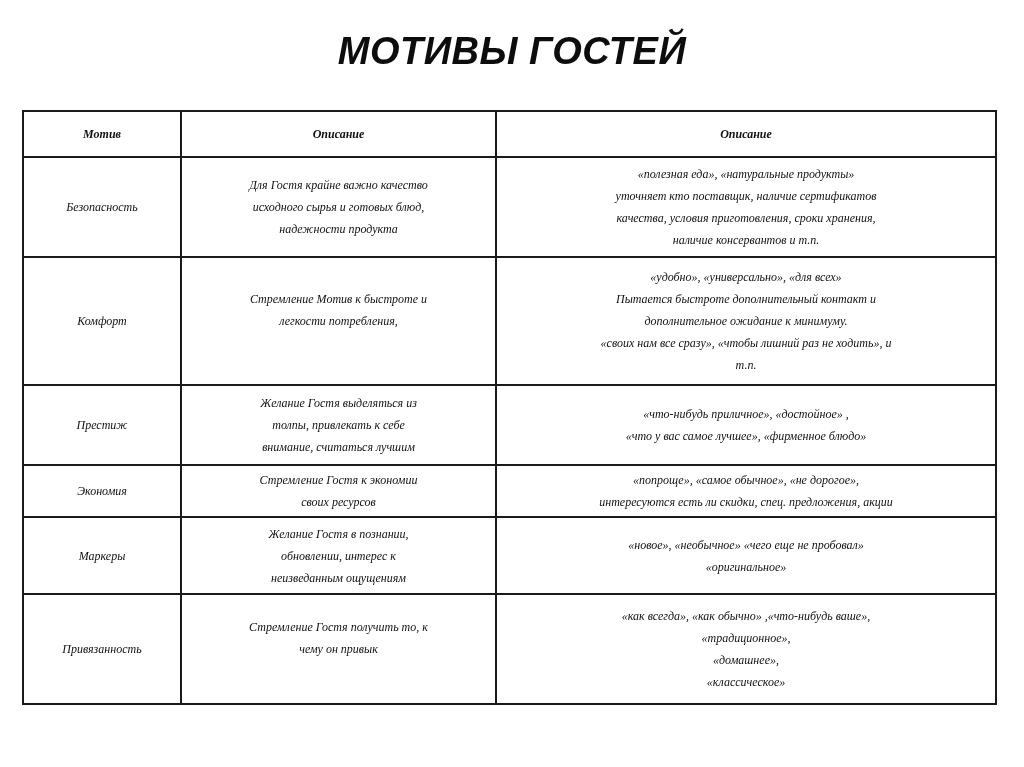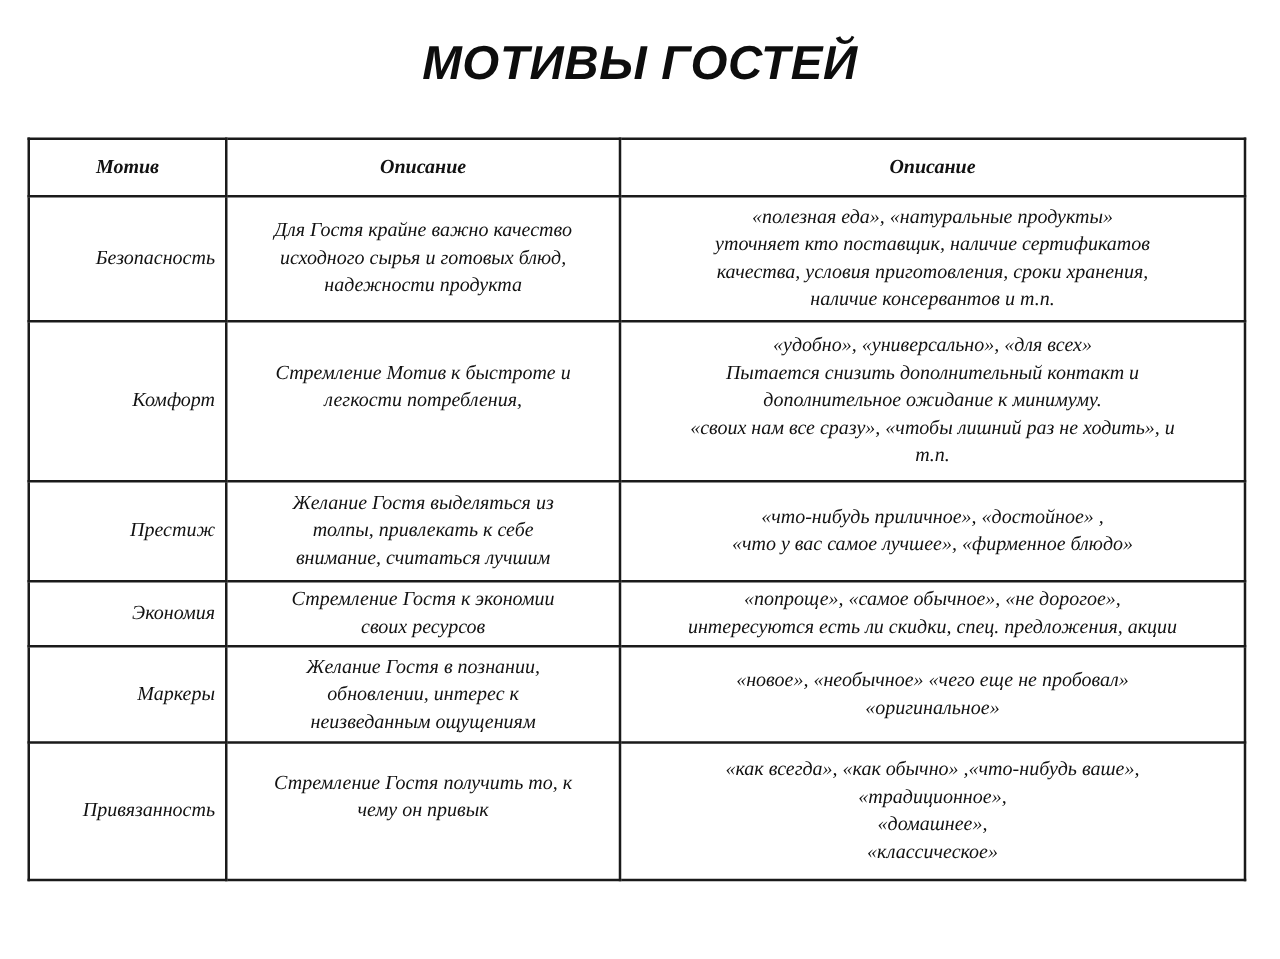--- a/index.html
+++ b/index.html
@@ -30,38 +30,38 @@
     }
     table.motives {
       position: absolute;
       left: 22px;
       top: 110px;
       width: 973px;
       border-collapse: collapse;
       table-layout: fixed;
       font-family: "Liberation Serif", "DejaVu Serif", serif;
       font-style: italic;
-      font-size: 16px;
+      font-size: 12px;
       line-height: 22px;
       border-radius: 31px;
     }
     table.motives td, table.motives th {
       border: 2px solid #1a1a1a;
       padding: 0 8px;
       vertical-align: middle;
     }
     table.motives th {
       font-weight: bold;
       text-align: center;
       height: 44px;
     }
     col.c1 { width: 158px; }
     col.c2 { width: 315px; }
     col.c3 { width: 500px; }
-    td.motive { text-align: right; padding-left: 10px; }
+    td.motive { text-align: center; padding-left: 10px; }
     td.desc, td.markers { text-align: center; }
     td.top { vertical-align: top; padding-top: 4px; }
     .line { display: block; white-space: nowrap; }
   </style>
 </head>
 <body>
 
 <div class="title">МОТИВЫ ГОСТЕЙ</div>
 
 <table class="motives">
@@ -96,21 +96,21 @@
 
     <tr style="height:128px;">
       <td class="motive">Комфорт</td>
       <td class="desc">
         <span class="line">Стремление  Мотив к быстроте и</span>
         <span class="line">легкости  потребления,</span>
         <span class="line" style="height:22px;"></span>
       </td>
       <td class="markers">
         <span class="line">«удобно», «универсально», «для всех»</span>
-        <span class="line">Пытается снизить дополнительный контакт и</span>
+        <span class="line">Пытается быстроте дополнительный контакт и</span>
         <span class="line">дополнительное ожидание к минимуму.</span>
         <span class="line">«своих нам все сразу», «чтобы лишний раз не ходить», и</span>
         <span class="line">т.п.</span>
       </td>
     </tr>
 
     <tr style="height:80px;">
       <td class="motive">Престиж</td>
       <td class="desc">
         <span class="line">Желание  Гостя  выделяться из</span>

